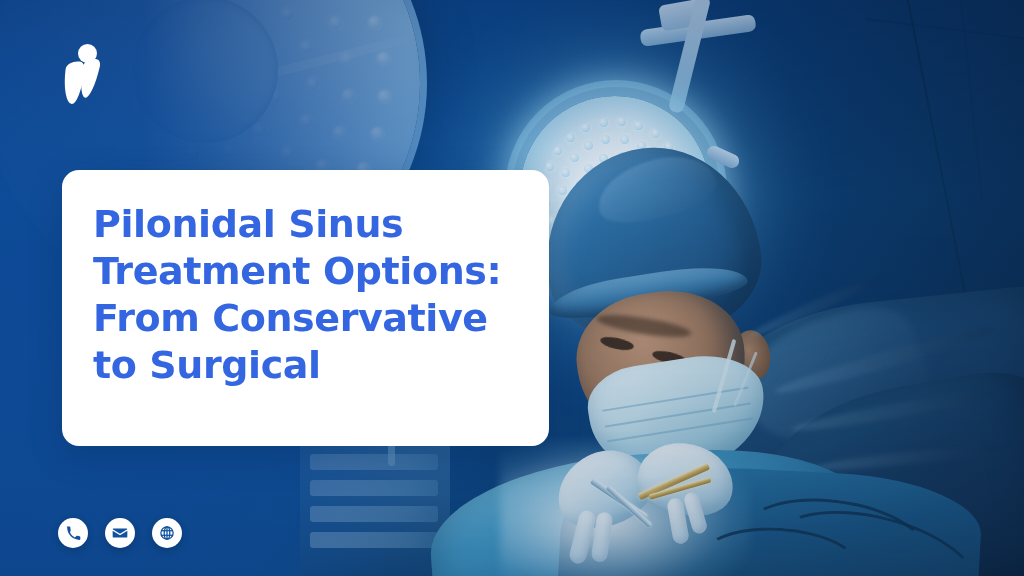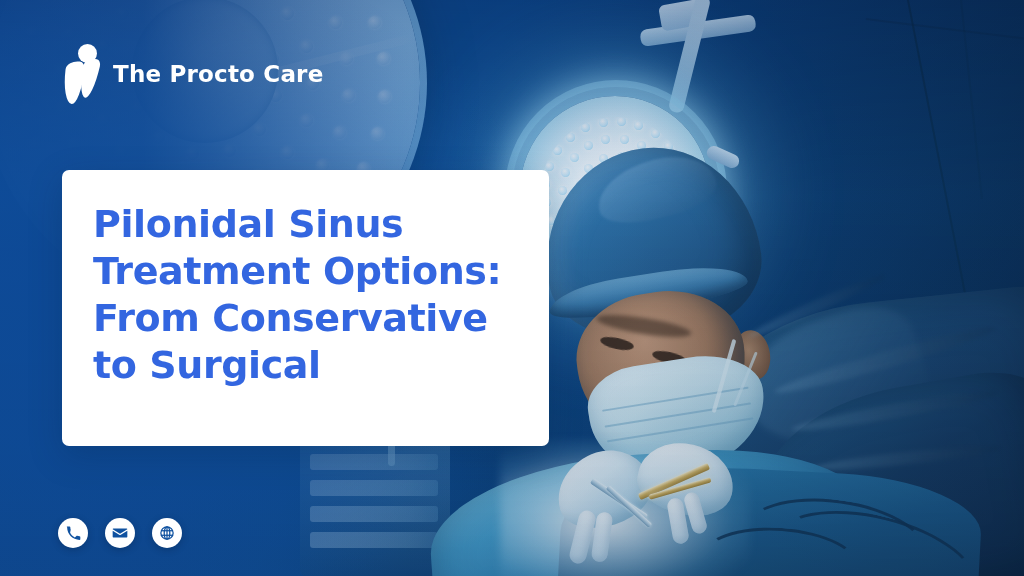--- a/index.html
+++ b/index.html
@@ -301,21 +301,21 @@
     transform:rotate(13deg);
   }
   .logoText{
     color:#fff; font-size:23px; font-weight:700; letter-spacing:.2px;
     font-family:"DejaVu Sans", sans-serif; white-space:nowrap;
   }
 
   
   .card{
     position:absolute; left:62px; top:170px; width:487px; height:276px;
-    background:#fff; border-radius:7px;
+    background:#fff; border-radius:17px;
     box-shadow:0 10px 34px rgba(4,30,62,.22);
   }
   .cardTitle{
     position:absolute; left:31px; top:31px; width:430px;
     color:#3366e0;
     font-family:"DejaVu Sans", sans-serif;
     font-size:38px; font-weight:700; line-height:47px;
     letter-spacing:-.4px; white-space:pre-line;
   }
 
@@ -542,21 +542,20 @@
     <div class="grade2"></div>
     <div class="tint"></div>
   </div>
 
   <div class="logo">
     <div class="logoMark">
       <div class="head"></div>
       <div class="sw1"></div>
       <div class="sw2"></div>
     </div>
-    <div class="logoText">The Procto Care</div>
   </div>
 
   <div class="card">
     <div class="cardTitle">Pilonidal Sinus
 Treatment Options:
 From Conservative
 to Surgical</div>
   </div>
 
   <div class="contacts">

